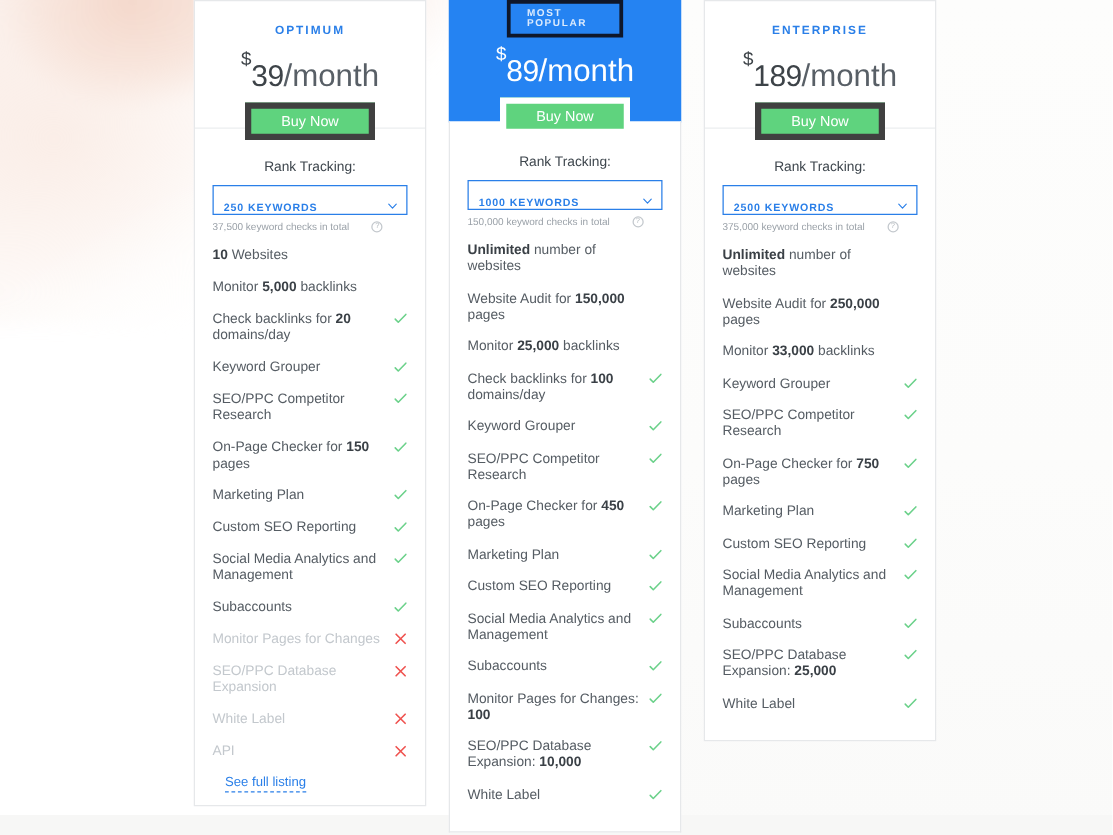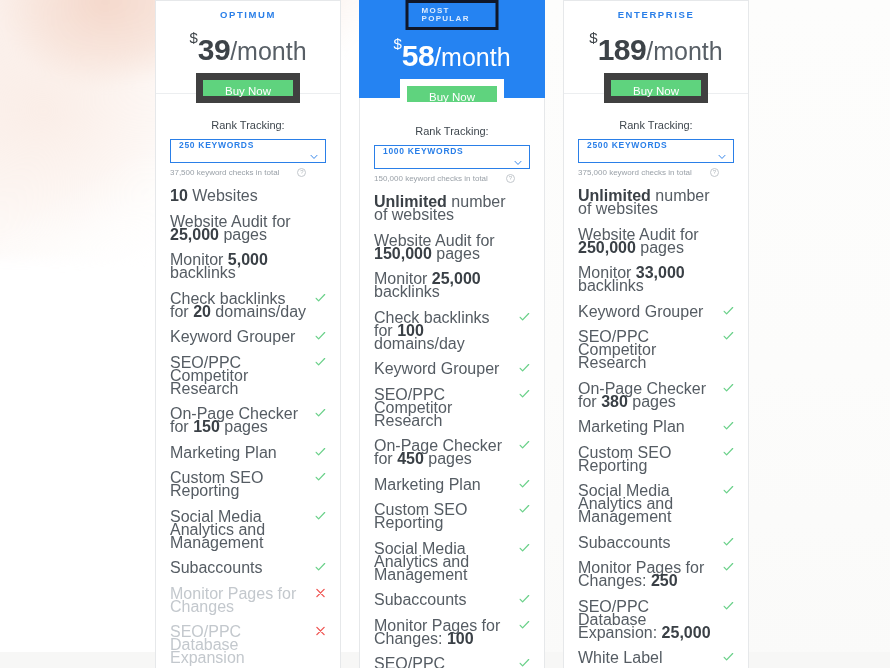--- a/index.html
+++ b/index.html
@@ -64,21 +64,21 @@
   .card.featured {
     width: 186px;
     border: none;
     background: transparent;
     margin-top: 0;
   }
 
   
   .card-head {
     text-align: center;
-    padding-top: 8px;
+    padding-top: 18px;
     padding-bottom: 0;
   }
   .featured .card-head {
     background: #2583f2;
     padding-top: 15px;
     padding-bottom: 28px;
   }
   .plan-name {
     font-size: 9.5px;
     letter-spacing: 1.6px;
@@ -89,21 +89,21 @@
   .featured .plan-name { color: #9fd8e8; }
 
   .price {
     margin-top: 10px;
     color: #3d4348;
     font-weight: 300;
     line-height: 1;
     white-space: nowrap;
   }
   .price .cur { font-size: 15px; vertical-align: 17px; font-weight: 400; }
-  .price .amt { font-size: 30px; font-weight: 700; letter-spacing: -.5px; }
+  .price .amt { font-size: 24px; font-weight: 400; letter-spacing: -.5px; }
   .price .per { font-size: 25px; font-weight: 300; color: #585f66; }
   .featured .price, .featured .price .per { color: #ffffff; }
 
   
   .ribbon {
     position: absolute;
     top: 0; left: 50%;
     transform: translateX(-50%);
     background: #2583f2;
     border: 3px solid #0f172a;
@@ -130,21 +130,21 @@
     border-top: 1px solid #eceef0;
   }
   .buy-btn {
     position: relative;
     display: block;
     margin: 0 auto;
     width: 104px;
     height: 30px;
     background: #5fd37e;
     color: #ffffff;
-    border: 7px solid #404040;
+    border: 5px solid #404040;
     font-size: 11.5px;
     font-weight: 400;
     cursor: pointer;
     line-height: 22px;
     text-align: center;
     padding: 0;
     font-family: "Liberation Sans", sans-serif;
   }
   .featured .buy-btn { border-color: #ffffff; }
 
@@ -165,21 +165,21 @@
     font-weight: 400;
     color: #3f474e;
     margin-top: 4px;
   }
   .select {
     position: relative;
     margin: 8px 14px 0 14px;
     height: 24px;
     border: 1px solid #2a7fe8;
     display: flex;
-    align-items: flex-start;
+    align-items: flex-end;
     padding: 0 8px;
     cursor: pointer;
     background: #fff;
   }
   .select .val {
     font-size: 8.5px;
     font-weight: 700;
     letter-spacing: .7px;
     color: #2a7fe8;
     text-transform: uppercase;
@@ -210,21 +210,21 @@
   }
 
   
   ul.features {
     list-style: none;
     margin: 12px 0 0 0;
     padding: 0 14px 0 14px;
   }
   ul.features li {
     position: relative;
-    font-size: 16px;
+    font-size: 11px;
     color: #555c63;
     line-height: 13px;
     padding: 0 18px 0 0;
     min-height: 13px;
     margin-bottom: 12.5px;
   }
   ul.features li b { font-weight: 700; color: #3a4046; }
   ul.features li.off { color: #c3c8cd; }
 
   .mark {
@@ -270,21 +270,20 @@
         <span class="chev"><svg viewBox="0 0 12 12" width="8" height="8">
             <path d="M1.5 3.5 L6 8.2 L10.5 3.5" fill="none" stroke="#2a7fe8" stroke-width="1.4" stroke-linecap="round" stroke-linejoin="round"></path>
           </svg></span>
       </div>
       <div class="note">
         <span>37,500 keyword checks in total</span>
         <span class="help">?</span>
       </div>
       <ul class="features">
         <li class=""><span><b>10</b> Websites</span></li>
-        <li class=""><span>Website Audit for <b>25,000</b> pages</span></li>
         <li class=""><span>Monitor <b>5,000</b> backlinks</span></li>
         <li class=""><span>Check backlinks for <b>20</b> domains/day</span><span class="mark"><svg viewBox="0 0 14 14" width="11" height="12">
               <path d="M1.5 7.4 L4.6 10.6 L12.3 2.6" fill="none" stroke="#6bd18a" stroke-width="1.6" stroke-linecap="round" stroke-linejoin="round"></path>
             </svg></span></li>
         <li class=""><span>Keyword Grouper</span><span class="mark"><svg viewBox="0 0 14 14" width="11" height="12">
               <path d="M1.5 7.4 L4.6 10.6 L12.3 2.6" fill="none" stroke="#6bd18a" stroke-width="1.6" stroke-linecap="round" stroke-linejoin="round"></path>
             </svg></span></li>
         <li class=""><span>SEO/PPC Competitor Research</span><span class="mark"><svg viewBox="0 0 14 14" width="11" height="12">
               <path d="M1.5 7.4 L4.6 10.6 L12.3 2.6" fill="none" stroke="#6bd18a" stroke-width="1.6" stroke-linecap="round" stroke-linejoin="round"></path>
             </svg></span></li>
@@ -315,21 +314,21 @@
         <li class="off"><span>API</span><span class="mark"><svg viewBox="0 0 14 14" width="11" height="12">
               <path d="M2.4 2.4 L11.6 11.6 M11.6 2.4 L2.4 11.6" fill="none" stroke="#ef5350" stroke-width="1.7" stroke-linecap="round"></path>
             </svg></span></li>
       </ul>
       <a class="full-listing">See full listing</a>
     </div>
     <div class="card featured">
       <div class="ribbon">MOST POPULAR</div>
       <div class="card-head">
         <div class="plan-name">PLUS</div>
-        <div class="price"><span class="cur">$</span><span class="amt">58</span><span class="per">/month</span></div>
+        <div class="price"><span class="cur">$</span><span class="amt">89</span><span class="per">/month</span></div>
       </div>
       <div class="buy-wrap">
         <button class="buy-btn">Buy Now</button>
       </div>
       <div class="card-body-shell">
         <div class="rank-label">Rank Tracking:</div>
         <div class="select">
           <span class="val">1000 KEYWORDS</span>
           <span class="chev"><svg viewBox="0 0 12 12" width="8" height="8">
               <path d="M1.5 3.5 L6 8.2 L10.5 3.5" fill="none" stroke="#2a7fe8" stroke-width="1.4" stroke-linecap="round" stroke-linejoin="round"></path>
@@ -402,36 +401,33 @@
       <ul class="features">
         <li class=""><span><b>Unlimited</b> number of websites</span></li>
         <li class=""><span>Website Audit for <b>250,000</b> pages</span></li>
         <li class=""><span>Monitor <b>33,000</b> backlinks</span></li>
         <li class=""><span>Keyword Grouper</span><span class="mark"><svg viewBox="0 0 14 14" width="11" height="12">
               <path d="M1.5 7.4 L4.6 10.6 L12.3 2.6" fill="none" stroke="#6bd18a" stroke-width="1.6" stroke-linecap="round" stroke-linejoin="round"></path>
             </svg></span></li>
         <li class=""><span>SEO/PPC Competitor Research</span><span class="mark"><svg viewBox="0 0 14 14" width="11" height="12">
               <path d="M1.5 7.4 L4.6 10.6 L12.3 2.6" fill="none" stroke="#6bd18a" stroke-width="1.6" stroke-linecap="round" stroke-linejoin="round"></path>
             </svg></span></li>
-        <li class=""><span>On-Page Checker for <b>380</b> pages</span><span class="mark"><svg viewBox="0 0 14 14" width="11" height="12">
+        <li class=""><span>On-Page Checker for <b>750</b> pages</span><span class="mark"><svg viewBox="0 0 14 14" width="11" height="12">
               <path d="M1.5 7.4 L4.6 10.6 L12.3 2.6" fill="none" stroke="#6bd18a" stroke-width="1.6" stroke-linecap="round" stroke-linejoin="round"></path>
             </svg></span></li>
         <li class=""><span>Marketing Plan</span><span class="mark"><svg viewBox="0 0 14 14" width="11" height="12">
               <path d="M1.5 7.4 L4.6 10.6 L12.3 2.6" fill="none" stroke="#6bd18a" stroke-width="1.6" stroke-linecap="round" stroke-linejoin="round"></path>
             </svg></span></li>
         <li class=""><span>Custom SEO Reporting</span><span class="mark"><svg viewBox="0 0 14 14" width="11" height="12">
               <path d="M1.5 7.4 L4.6 10.6 L12.3 2.6" fill="none" stroke="#6bd18a" stroke-width="1.6" stroke-linecap="round" stroke-linejoin="round"></path>
             </svg></span></li>
         <li class=""><span>Social Media Analytics and Management</span><span class="mark"><svg viewBox="0 0 14 14" width="11" height="12">
               <path d="M1.5 7.4 L4.6 10.6 L12.3 2.6" fill="none" stroke="#6bd18a" stroke-width="1.6" stroke-linecap="round" stroke-linejoin="round"></path>
             </svg></span></li>
         <li class=""><span>Subaccounts</span><span class="mark"><svg viewBox="0 0 14 14" width="11" height="12">
-              <path d="M1.5 7.4 L4.6 10.6 L12.3 2.6" fill="none" stroke="#6bd18a" stroke-width="1.6" stroke-linecap="round" stroke-linejoin="round"></path>
-            </svg></span></li>
-        <li class=""><span>Monitor Pages for Changes: <b>250</b></span><span class="mark"><svg viewBox="0 0 14 14" width="11" height="12">
               <path d="M1.5 7.4 L4.6 10.6 L12.3 2.6" fill="none" stroke="#6bd18a" stroke-width="1.6" stroke-linecap="round" stroke-linejoin="round"></path>
             </svg></span></li>
         <li class=""><span>SEO/PPC Database Expansion: <b>25,000</b></span><span class="mark"><svg viewBox="0 0 14 14" width="11" height="12">
               <path d="M1.5 7.4 L4.6 10.6 L12.3 2.6" fill="none" stroke="#6bd18a" stroke-width="1.6" stroke-linecap="round" stroke-linejoin="round"></path>
             </svg></span></li>
         <li class=""><span>White Label</span><span class="mark"><svg viewBox="0 0 14 14" width="11" height="12">
               <path d="M1.5 7.4 L4.6 10.6 L12.3 2.6" fill="none" stroke="#6bd18a" stroke-width="1.6" stroke-linecap="round" stroke-linejoin="round"></path>
             </svg></span></li>
       </ul>
     </div>

